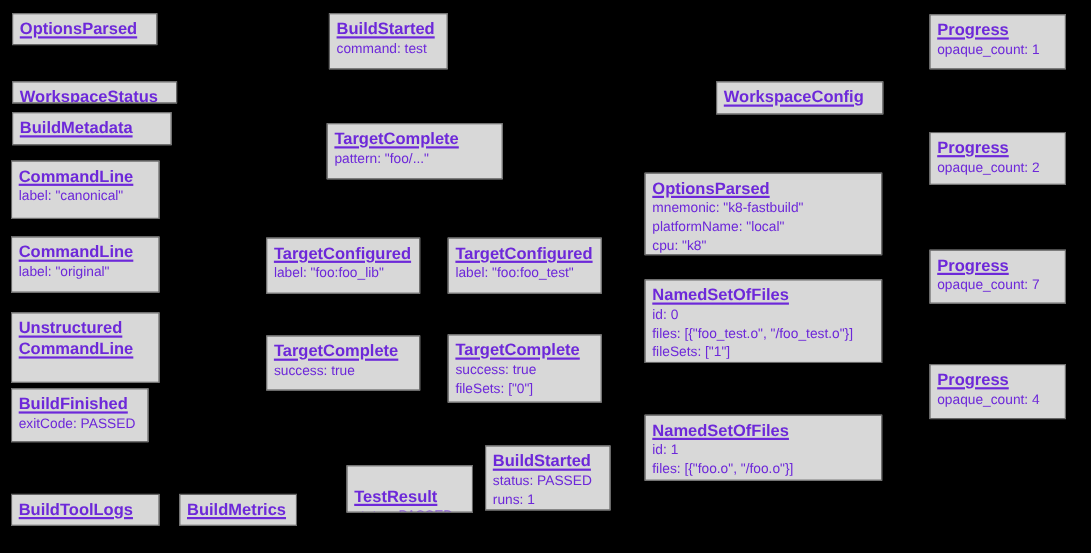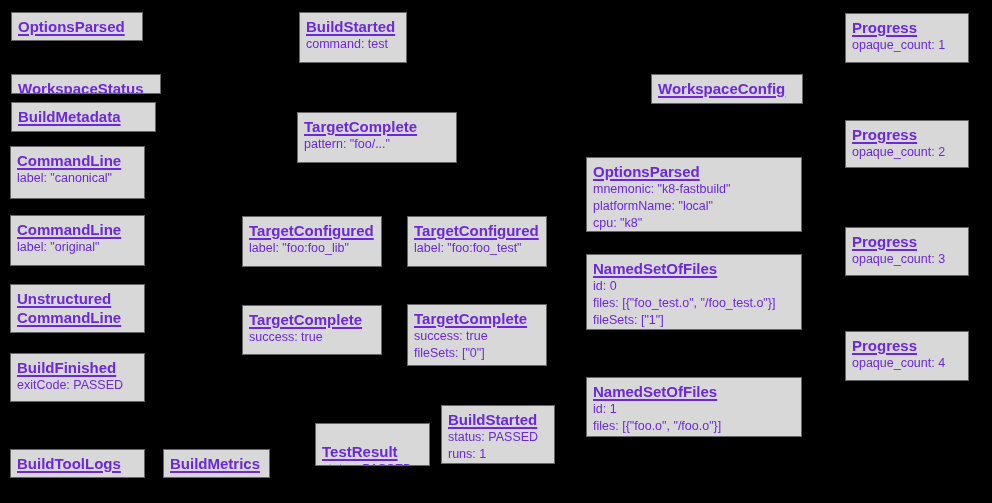--- a/index.html
+++ b/index.html
@@ -59,25 +59,25 @@
   <div class="node" style="left:10px;top:146px;width:135px;height:53px">
     <div class="t">CommandLine</div>
     <div class="d">label: "canonical"</div>
   </div>
 
   <div class="node" style="left:10px;top:215px;width:135px;height:51px">
     <div class="t">CommandLine</div>
     <div class="d">label: "original"</div>
   </div>
 
-  <div class="node" style="left:10px;top:284px;width:135px;height:49px">
+  <div class="node" style="left:10px;top:284px;width:135px;height:64px">
     <div class="t">Unstructured CommandLine</div>
   </div>
 
-  <div class="node" style="left:10px;top:353px;width:135px;height:49px">
+  <div class="node" style="left:10px;top:353px;width:125px;height:49px">
     <div class="t">BuildFinished</div>
     <div class="d">exitCode: PASSED</div>
   </div>
 
   <div class="node" style="left:10px;top:449px;width:135px;height:29px">
     <div class="t">BuildToolLogs</div>
   </div>
 
   <div class="node" style="left:163px;top:449px;width:107px;height:29px">
     <div class="t">BuildMetrics</div>
@@ -154,21 +154,21 @@
     <div class="d">opaque_count: 1</div>
   </div>
 
   <div class="node" style="left:845px;top:120px;width:124px;height:48px">
     <div class="t">Progress</div>
     <div class="d">opaque_count: 2</div>
   </div>
 
   <div class="node" style="left:845px;top:227px;width:124px;height:49px">
     <div class="t">Progress</div>
-    <div class="d">opaque_count: 3</div>
+    <div class="d">opaque_count: 7</div>
   </div>
 
   <div class="node" style="left:845px;top:331px;width:124px;height:50px">
     <div class="t">Progress</div>
     <div class="d">opaque_count: 4</div>
   </div>
 
 </div>
 
 </body></html>

